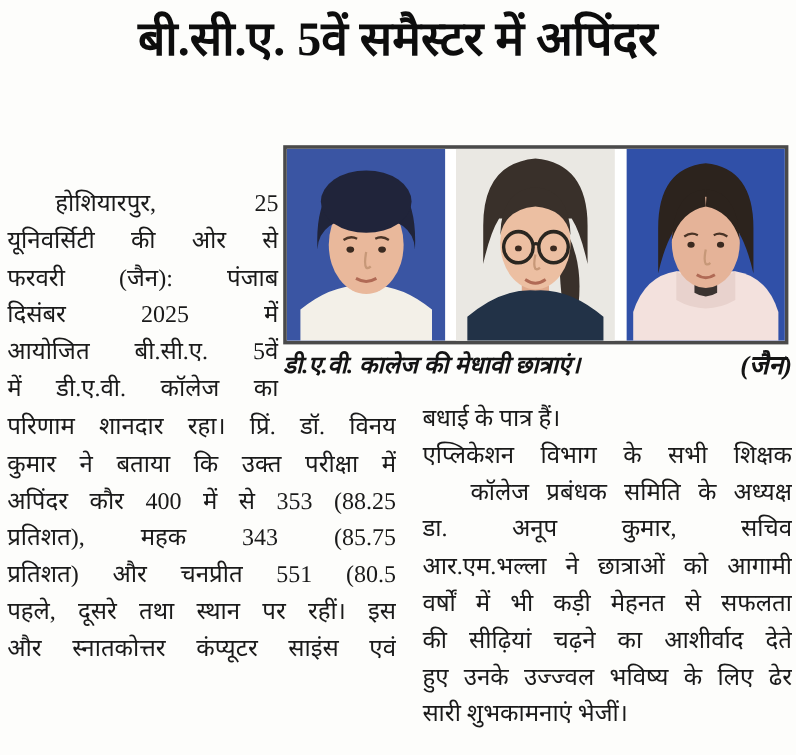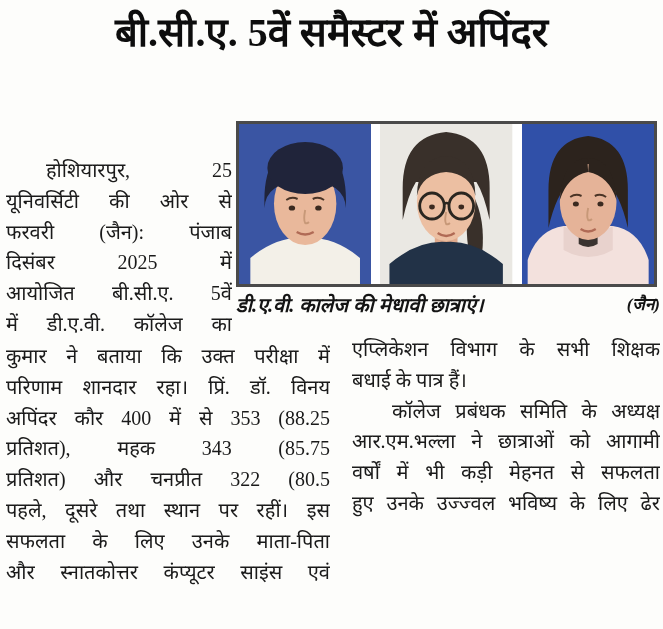--- a/index.html
+++ b/index.html
@@ -32,21 +32,21 @@
   .portrait{flex:1;height:100%;}
   .portrait svg{width:100%;height:100%;display:block;}
 
   
   .caption-row{
     position:absolute;left:236px;top:292px;width:424px;
     display:flex;justify-content:space-between;align-items:center;
     font-weight:700;font-style:italic;
     font-size:20px;line-height:26px;color:#141414;
   }
-  .caption-row .credit{font-size:17px;}
+  .caption-row .credit{font-size:22px;}
 
   
   .col{position:absolute;}
   .col-narrow{left:6px;top:142px;width:226px;margin-top:13px;}
   .col-wide{left:6px;top:341px;width:324px;}
   .col-right{left:352px;top:334px;width:308px;}
 
   .line{
     font-size:20px;line-height:30.8px;height:30.8px;
     text-align:justify;text-align-last:justify;
@@ -133,32 +133,34 @@
   <div class="col col-narrow">
     <div class="line ind">होशियारपुर, 25</div>
     <div class="line">यूनिवर्सिटी की ओर से</div>
     <div class="line">फरवरी (जैन): पंजाब</div>
     <div class="line">दिसंबर 2025 में</div>
     <div class="line">आयोजित बी.सी.ए. 5वें</div>
     <div class="line">में डी.ए.वी. कॉलेज का</div>
   </div>
 
   <div class="col col-wide">
+    <div class="line">परिणाम शानदार रहा। प्रिं. डॉ. विनय</div>
     <div class="line">कुमार ने बताया कि उक्त परीक्षा में</div>
-    <div class="line">परिणाम शानदार रहा। प्रिं. डॉ. विनय</div>
     <div class="line">अपिंदर कौर 400 में से 353 (88.25</div>
     <div class="line">प्रतिशत), महक 343 (85.75</div>
-    <div class="line">प्रतिशत) और चनप्रीत 322 (80.5</div>
+    <div class="line">प्रतिशत) और चनप्रीत 551 (80.5</div>
     <div class="line">पहले, दूसरे तथा स्थान पर रहीं। इस</div>
-    <div class="line">सफलता के लिए उनके माता-पिता</div>
     <div class="line">और स्नातकोत्तर कंप्यूटर साइंस एवं</div>
   </div>
 
   <div class="col col-right">
+    <div class="line end">बधाई के पात्र हैं।</div>
     <div class="line">एप्लिकेशन विभाग के सभी शिक्षक</div>
-    <div class="line end">बधाई के पात्र हैं।</div>
     <div class="line ind">कॉलेज प्रबंधक समिति के अध्यक्ष</div>
+    <div class="line">डा. अनूप कुमार, सचिव</div>
     <div class="line">आर.एम.भल्ला ने छात्राओं को आगामी</div>
     <div class="line">वर्षों में भी कड़ी मेहनत से सफलता</div>
+    <div class="line">की सीढ़ियां चढ़ने का आशीर्वाद देते</div>
     <div class="line">हुए उनके उज्ज्वल भविष्य के लिए ढेर</div>
+    <div class="line end">सारी शुभकामनाएं भेजीं।</div>
   </div>
 
 </div>
 
 </body></html>

